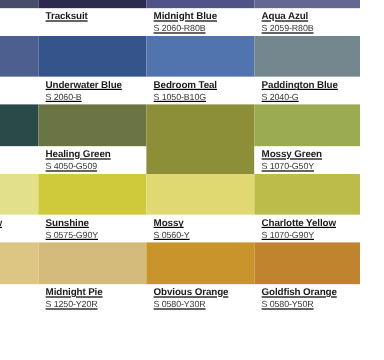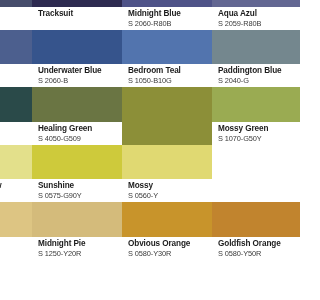--- a/index.html
+++ b/index.html
@@ -42,20 +42,21 @@
     min-height: 0;
   }
   .swatch-label {
     background: #ffffff;
     height: 23px;
     flex: 0 0 23px;
     padding: 2px 0 0 6px;
     box-sizing: border-box;
     overflow: hidden;
     white-space: nowrap;
+    text-decoration: underline;
   }
   .swatch-name {
     display: block;
     font-size: 8.2px;
     font-weight: bold;
     color: #1c1c1c;
     line-height: 10px;
     letter-spacing: -0.1px;
   }
   .swatch-code {
@@ -172,20 +173,27 @@
             <span class="swatch-code">S 0575-G90Y</span>
           </div>
         </div>
         <div class="swatch-cell">
           <div class="swatch-chip" style="background: rgb(224, 217, 114);"></div>
           <div class="swatch-label">
             <span class="swatch-name">Mossy</span>
             <span class="swatch-code">S 0560-Y</span>
           </div>
         </div>
+        <div class="swatch-cell">
+          <div class="swatch-chip" style="background: rgb(188, 188, 74);"></div>
+          <div class="swatch-label">
+            <span class="swatch-name">Charlotte Yellow</span>
+            <span class="swatch-code">S 1070-G90Y</span>
+          </div>
+        </div>
       </div>
       <div class="swatch-row">
         <div class="swatch-cell">
           <div class="swatch-chip" style="background: rgb(221, 197, 131);"></div>
           <div class="swatch-label">
             <span class="swatch-name">Sand</span>
             <span class="swatch-code">S 1030-Y20R</span>
           </div>
         </div>
         <div class="swatch-cell">

